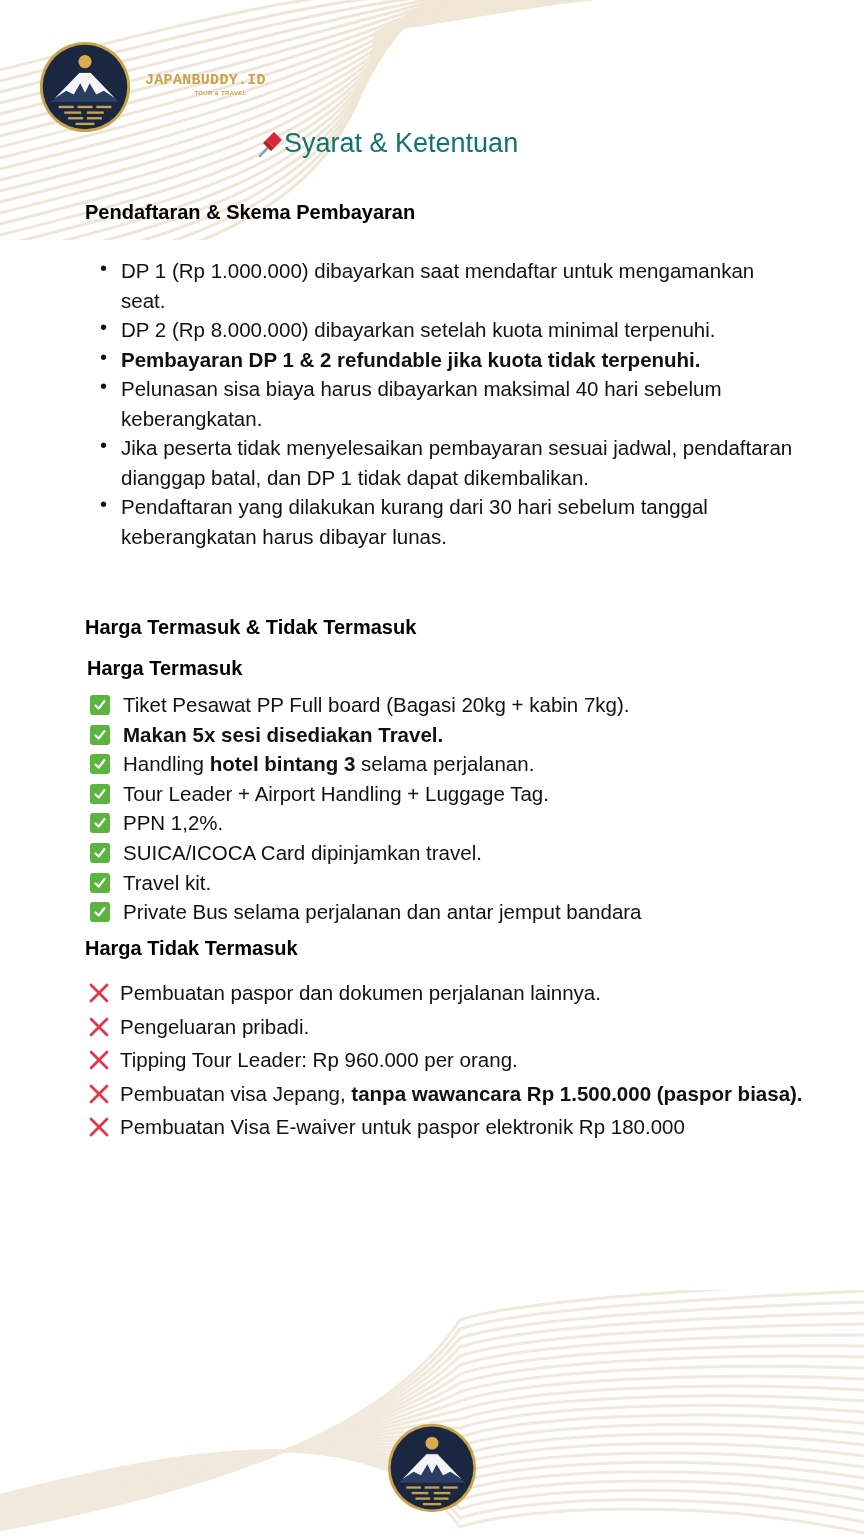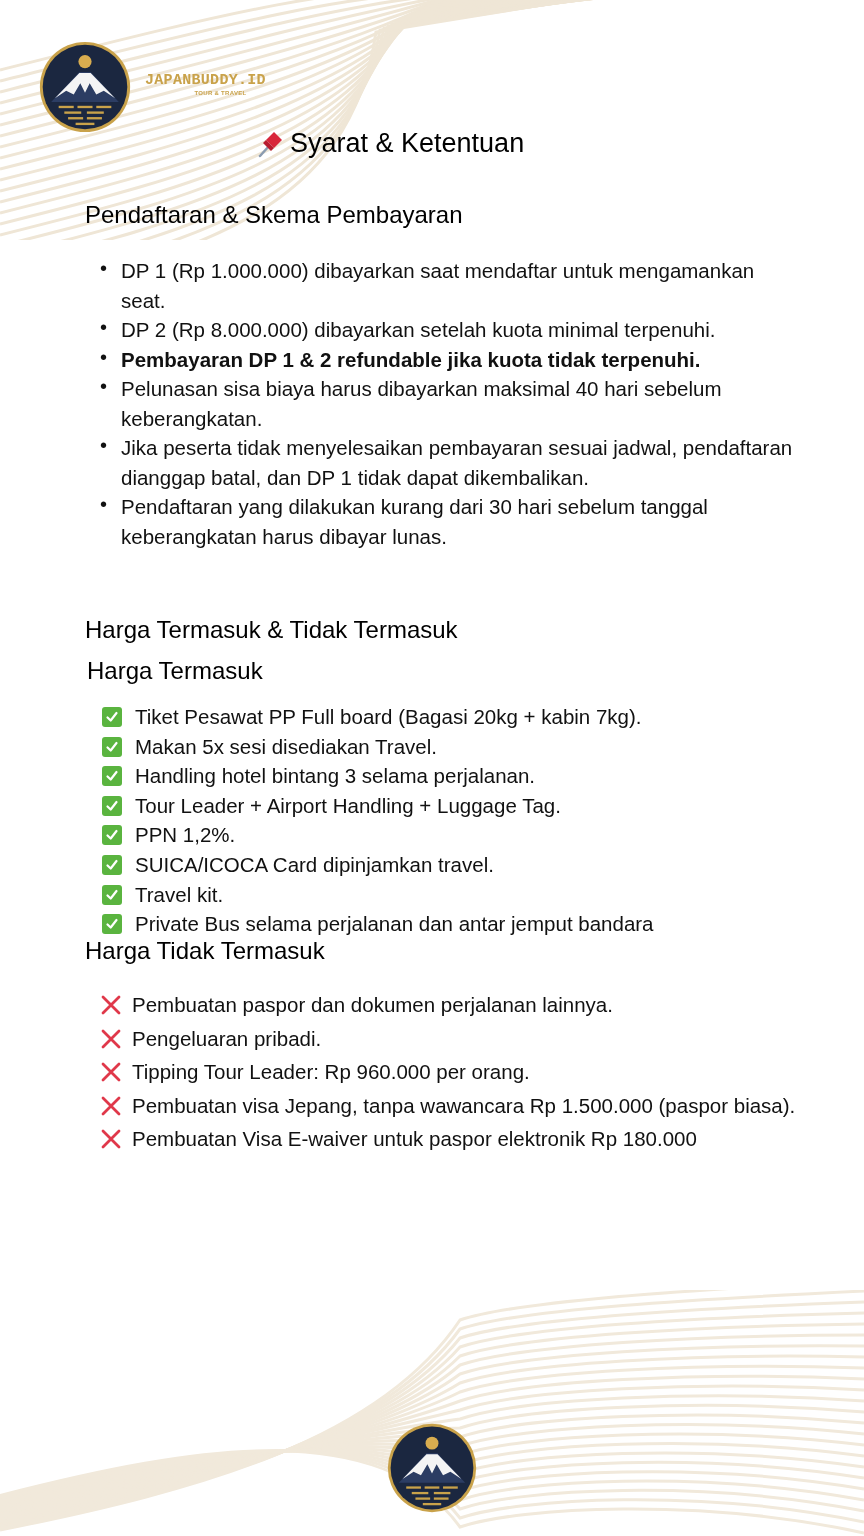--- a/index.html
+++ b/index.html
@@ -4,33 +4,33 @@
 <style>
   html, body { margin:0; padding:0; }
   body { width:864px; height:1536px; position:relative; overflow:hidden; background:#ffffff; font-family:"Liberation Sans", sans-serif; color:#111; }
   .bg-top { position:absolute; left:0; top:0; width:864px; height:240px; pointer-events:none; }
   .bg-bottom { position:absolute; left:0; top:1290px; width:864px; height:246px; pointer-events:none; }
   .logo-top { position:absolute; left:38px; top:40px; width:94px; height:94px; }
   .brand { position:absolute; left:145px; top:72px; }
   .brand-name { font-weight:700; font-size:15px; color:#c9a24a; letter-spacing:0.3px;font-family:Liberation Mono, monospace; }
   .brand-sub { font-weight:700; font-size:6px; color:#c9a24a; text-align:center; margin-top:1px; margin-left:30px; letter-spacing:0.3px; }
   .title { position:absolute; left:256px; top:128px; display:flex; align-items:center; }
-  .title-text { font-size:27px; color:#000000; margin-left:6px; }
-  .h1 { position:absolute; font-weight:400; font-size:24px; color:#000; }
+  .title-text { font-size:27px; color:#0f766e; }
+  .h1 { position:absolute; font-weight:700; font-size:20px; color:#000; }
   .bullet-list { position:absolute; left:84px; top:240px; width:700px; margin:16px; padding:0; list-style:none; }
   .bullet-list li { position:relative; padding-left:21px; font-size:20.5px; line-height:29.5px; }
   .bullet-list li::before { content:"•"; position:absolute; left:0; top:-2px; font-size:20px; }
-  .check-list, .x-list { position:absolute; margin:16px; padding:0; list-style:none; }
+  .check-list, .x-list { position:absolute; margin:4px; padding:0; list-style:none; }
   .check-list { left:86px; top:686px; width:720px; }
   .check-list li { display:flex; align-items:flex-start; font-size:20.5px; line-height:29.6px; }
   .ck { width:20px; height:20px; background:#5ab43f; border-radius:3px; margin-right:13px; margin-top:5px; flex:0 0 20px; display:flex; align-items:center; justify-content:center; }
   .x-list { left:84px; top:974px; width:720px; }
   .x-list li { display:flex; align-items:flex-start; font-size:20.5px; line-height:29.6px; }
   .xi { width:22px; margin-right:10px; flex:0 0 22px; margin-top:4px; }
-  b { font-weight:400; }
+  b { font-weight:700; }
   .logo-bottom { position:absolute; left:386px; top:1422px; width:92px; height:92px; }
 </style>
 </head>
 <body>
 
 <svg class="bg-top" viewBox="0 0 864 240" id="bgTop">
     <path d="M0 70 C 200 20, 350 -20, 460 -10 L 760 -10" stroke="#efe6d6" stroke-width="3" fill="none"></path>
     <path d="M0 81 C 200 31, 350 -9, 456 -8 L 754 -10" stroke="#efe6d6" stroke-width="3" fill="none"></path>
     <path d="M0 92 C 200 42, 350 2, 452 -6 L 748 -10" stroke="#efe6d6" stroke-width="3" fill="none"></path>
     <path d="M0 103 C 200 53, 350 13, 448 -4 L 742 -10" stroke="#efe6d6" stroke-width="3" fill="none"></path>

